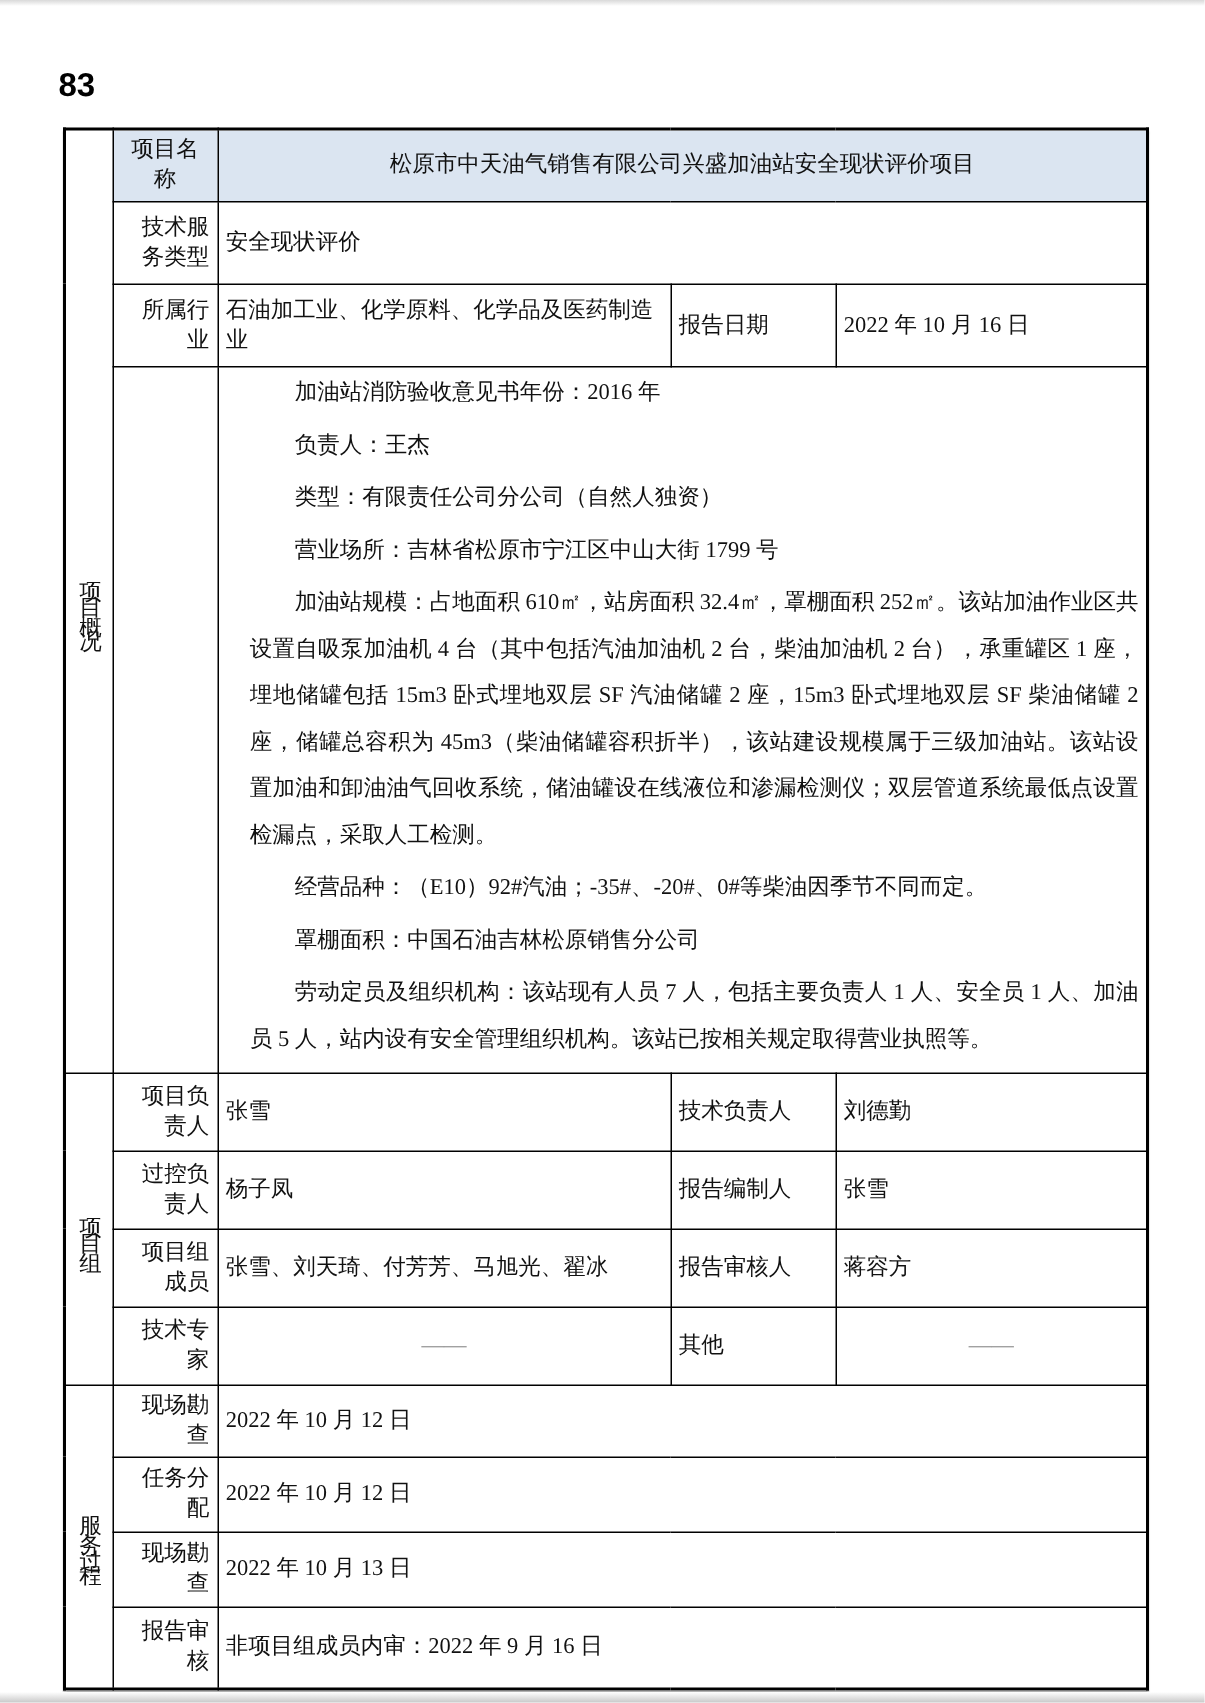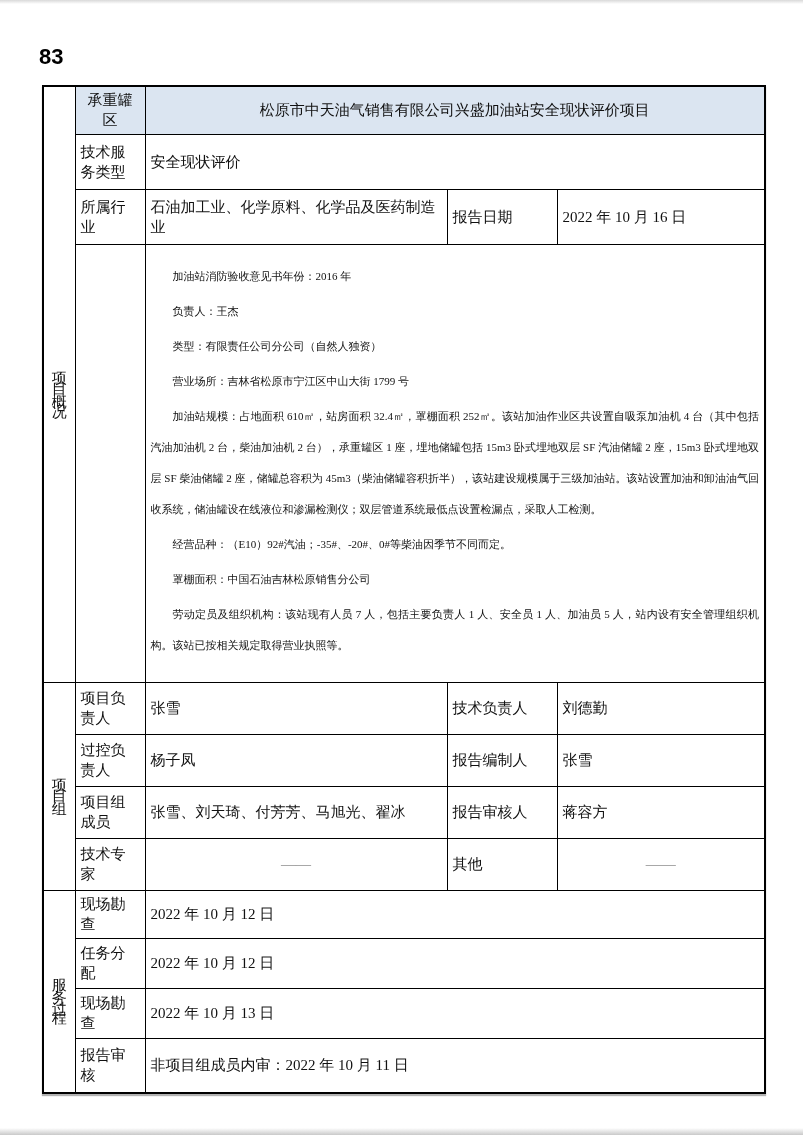--- a/index.html
+++ b/index.html
@@ -30,21 +30,21 @@
   table.doc td{
     border:1px solid #000;
     font-size:15px;line-height:20px;
     padding:2px 5px;
     vertical-align:middle;
     overflow:hidden;
     word-break:break-all;
   }
   td.sep{border-top-width:2px;}
   td.label{
-    text-align:left;
+    text-align:right;
   }
   td.vcell{text-align:center;padding:0;}
   .vlabel{
     writing-mode:vertical-rl;
     text-orientation:upright;
     letter-spacing:11px;
     display:inline-block;
     margin:0 auto;
     font-size:15px;
   }
@@ -54,25 +54,25 @@
   }
   td.center{text-align:left;}
   td.value-top{vertical-align:top;padding-top:5px;padding-left:9px;}
   td.value-mid{padding-left:9px;}
   td.dash{color:#8c8c8c;text-align:center;letter-spacing:0;}
   td.overview{
     vertical-align:top;
     padding:5px 9px;
   }
   td.overview p{
-    margin:0 0 4px 0;
+    margin:0 0 4px 16px;
     text-indent:2em;
     line-height:31px;
     text-align:justify;
-    font-size:11px;
+    font-size:15px;
   }
 </style>
 </head>
 <body>
 
 <div class="page">
   <div class="page-edge-top"></div>
 
   <div class="page-num">83</div>
 
@@ -83,21 +83,21 @@
         <col style="width:302px">
       <col style="width:110px">
         <col style="width:208px">
     </colgroup>
 
     <tbody>
         <tr style="height:48px">
       <td class="vcell" rowspan="4">
         <span class="vlabel">项目概况</span>
       </td>
-      <td class="label title-cell">承重罐区</td>
+      <td class="label title-cell">项目名称</td>
       <td class="title-cell" colspan="3">松原市中天油气销售有限公司兴盛加油站安全现状评价项目</td>
     </tr>
 
     <tr style="height:55px">
       <td class="label">技术服务类型</td>
       <td class="center" colspan="3">安全现状评价</td>
     </tr>
 
     <tr style="height:55px">
       <td class="label">所属行业</td>
@@ -158,19 +158,19 @@
     <tr style="height:50px">
       <td class="label">任务分配</td>
       <td class="value-mid" colspan="3">2022 年 10 月 12 日</td>
     </tr>
     <tr style="height:50px">
       <td class="label">现场勘查</td>
       <td class="value-mid" colspan="3">2022 年 10 月 13 日</td>
     </tr>
     <tr style="height:55px">
       <td class="label">报告审核</td>
-      <td class="value-mid" colspan="3">非项目组成员内审：2022 年 10 月 11 日</td>
+      <td class="value-mid" colspan="3">非项目组成员内审：2022 年 9 月 16 日</td>
     </tr>
   </tbody>
     </table>
 
   <div class="page-edge-bottom"></div>
 </div>
 
 </body></html>

